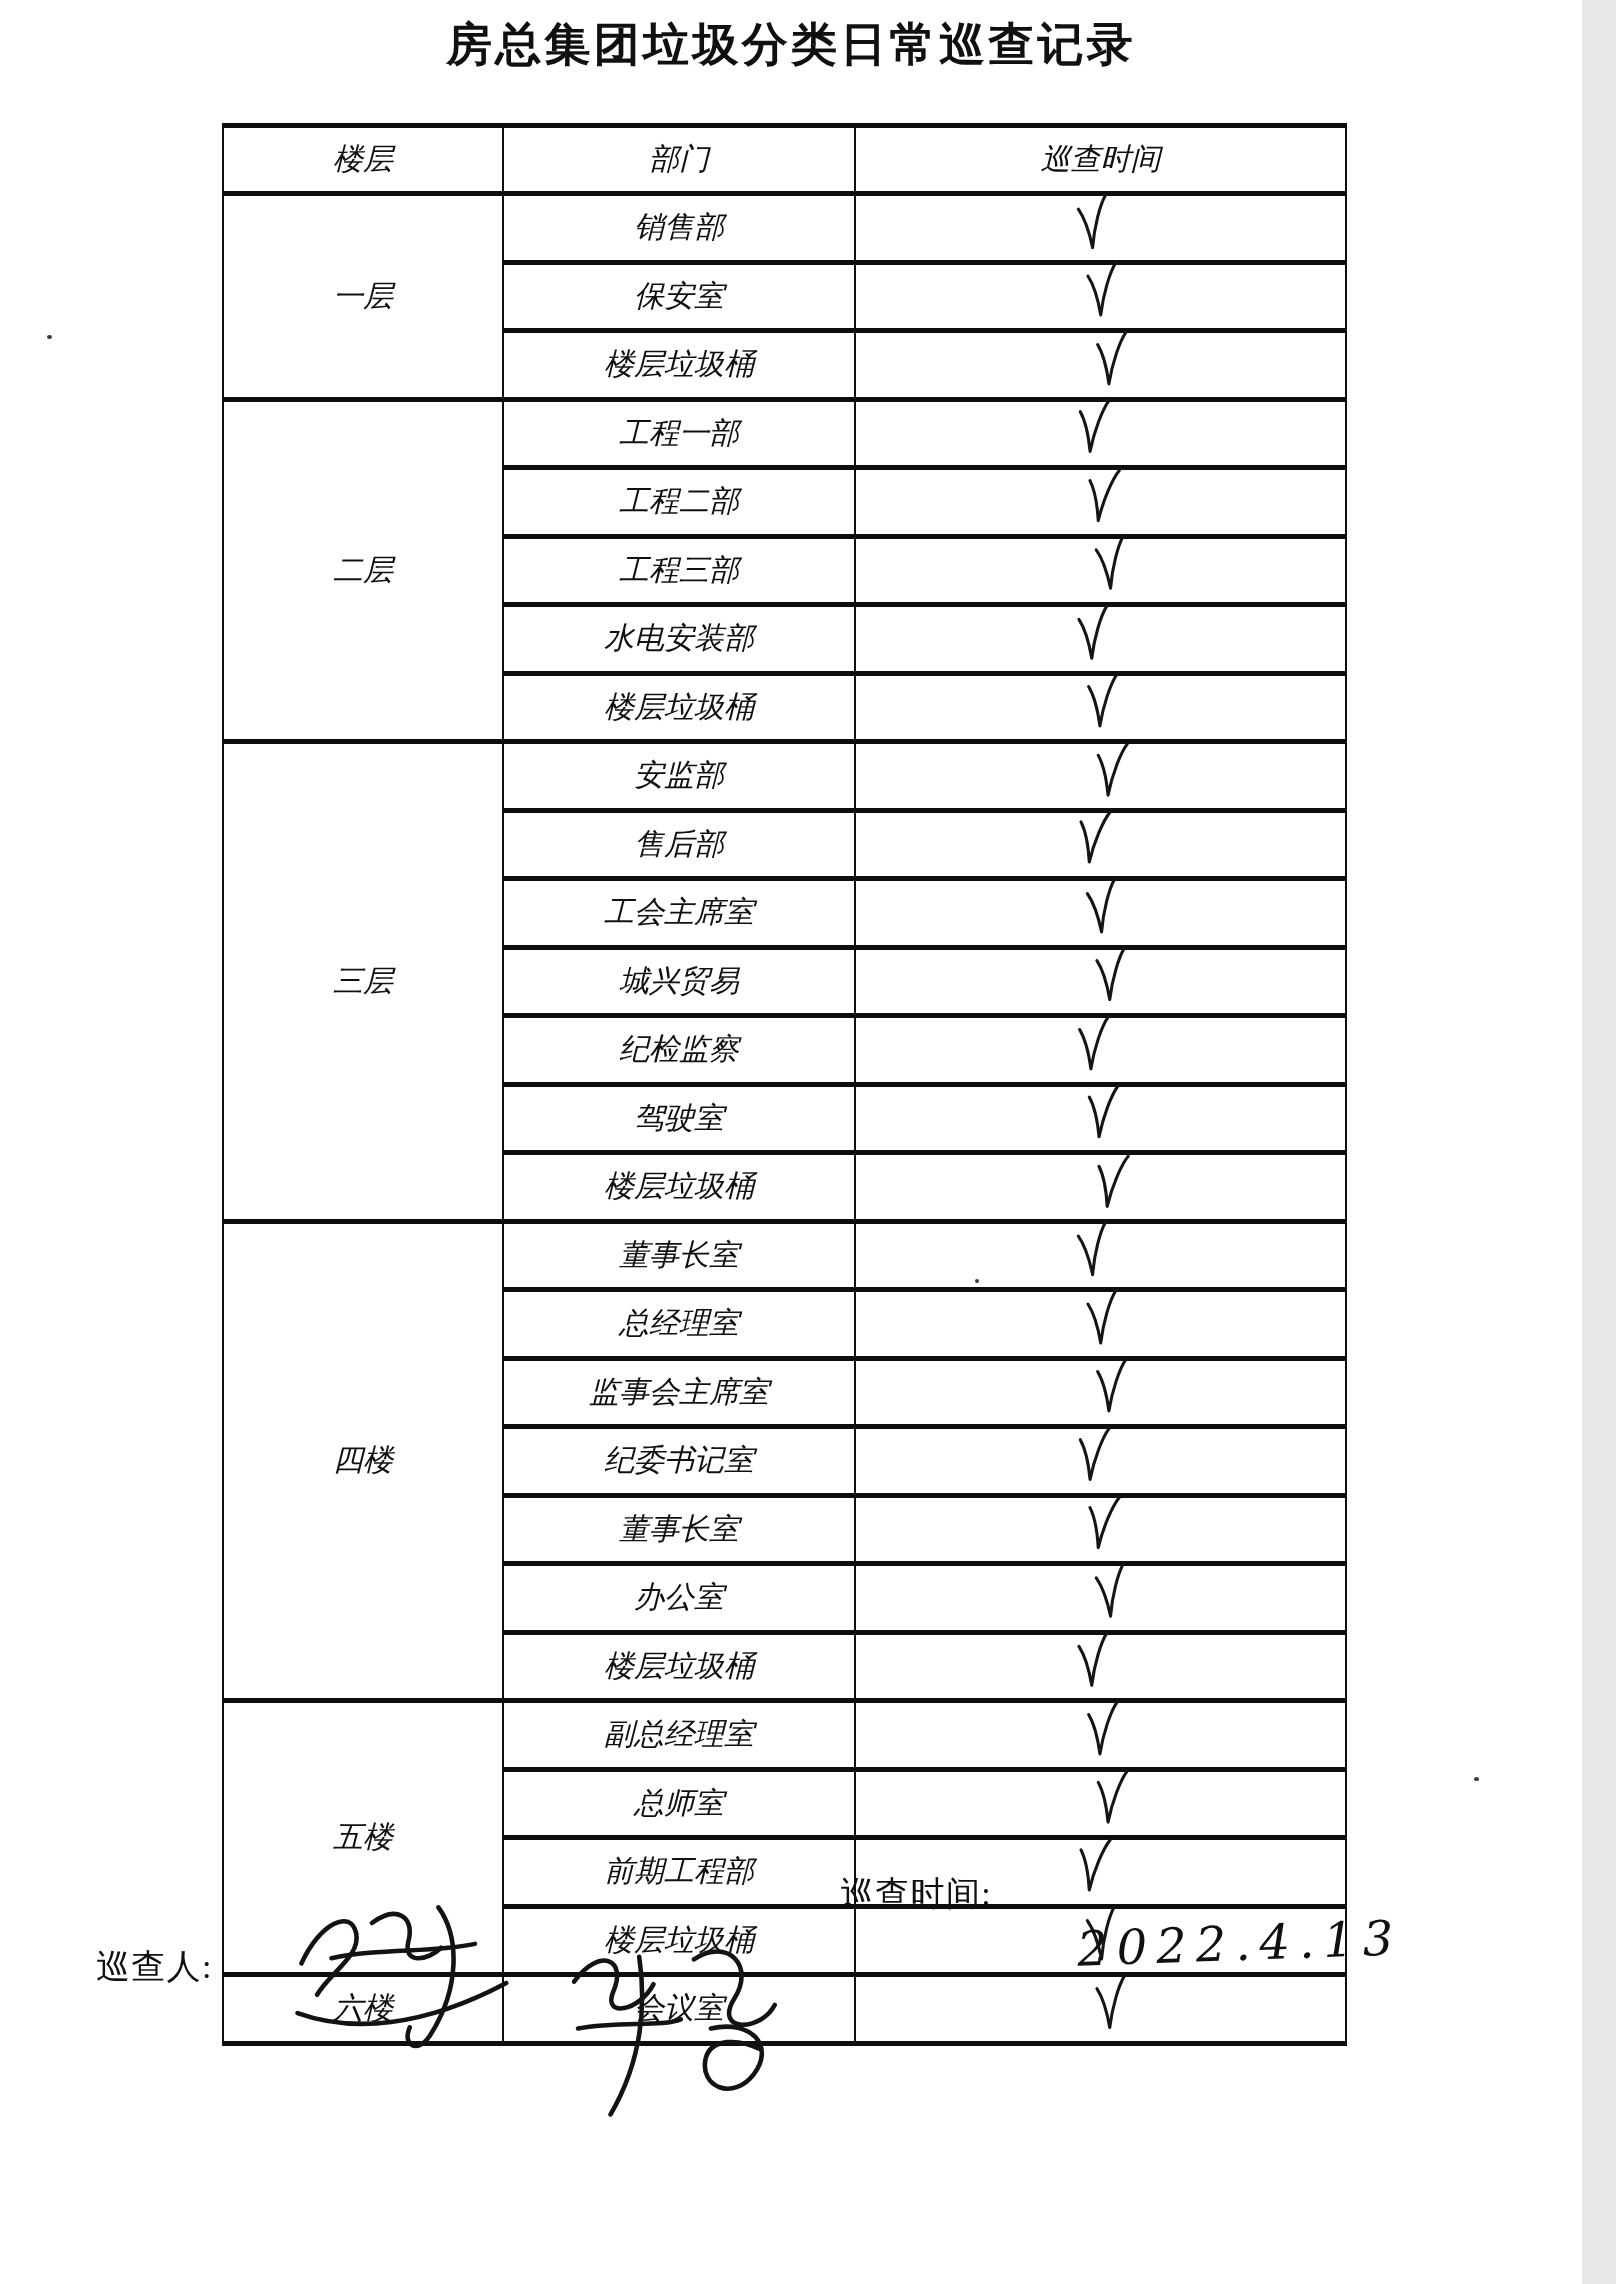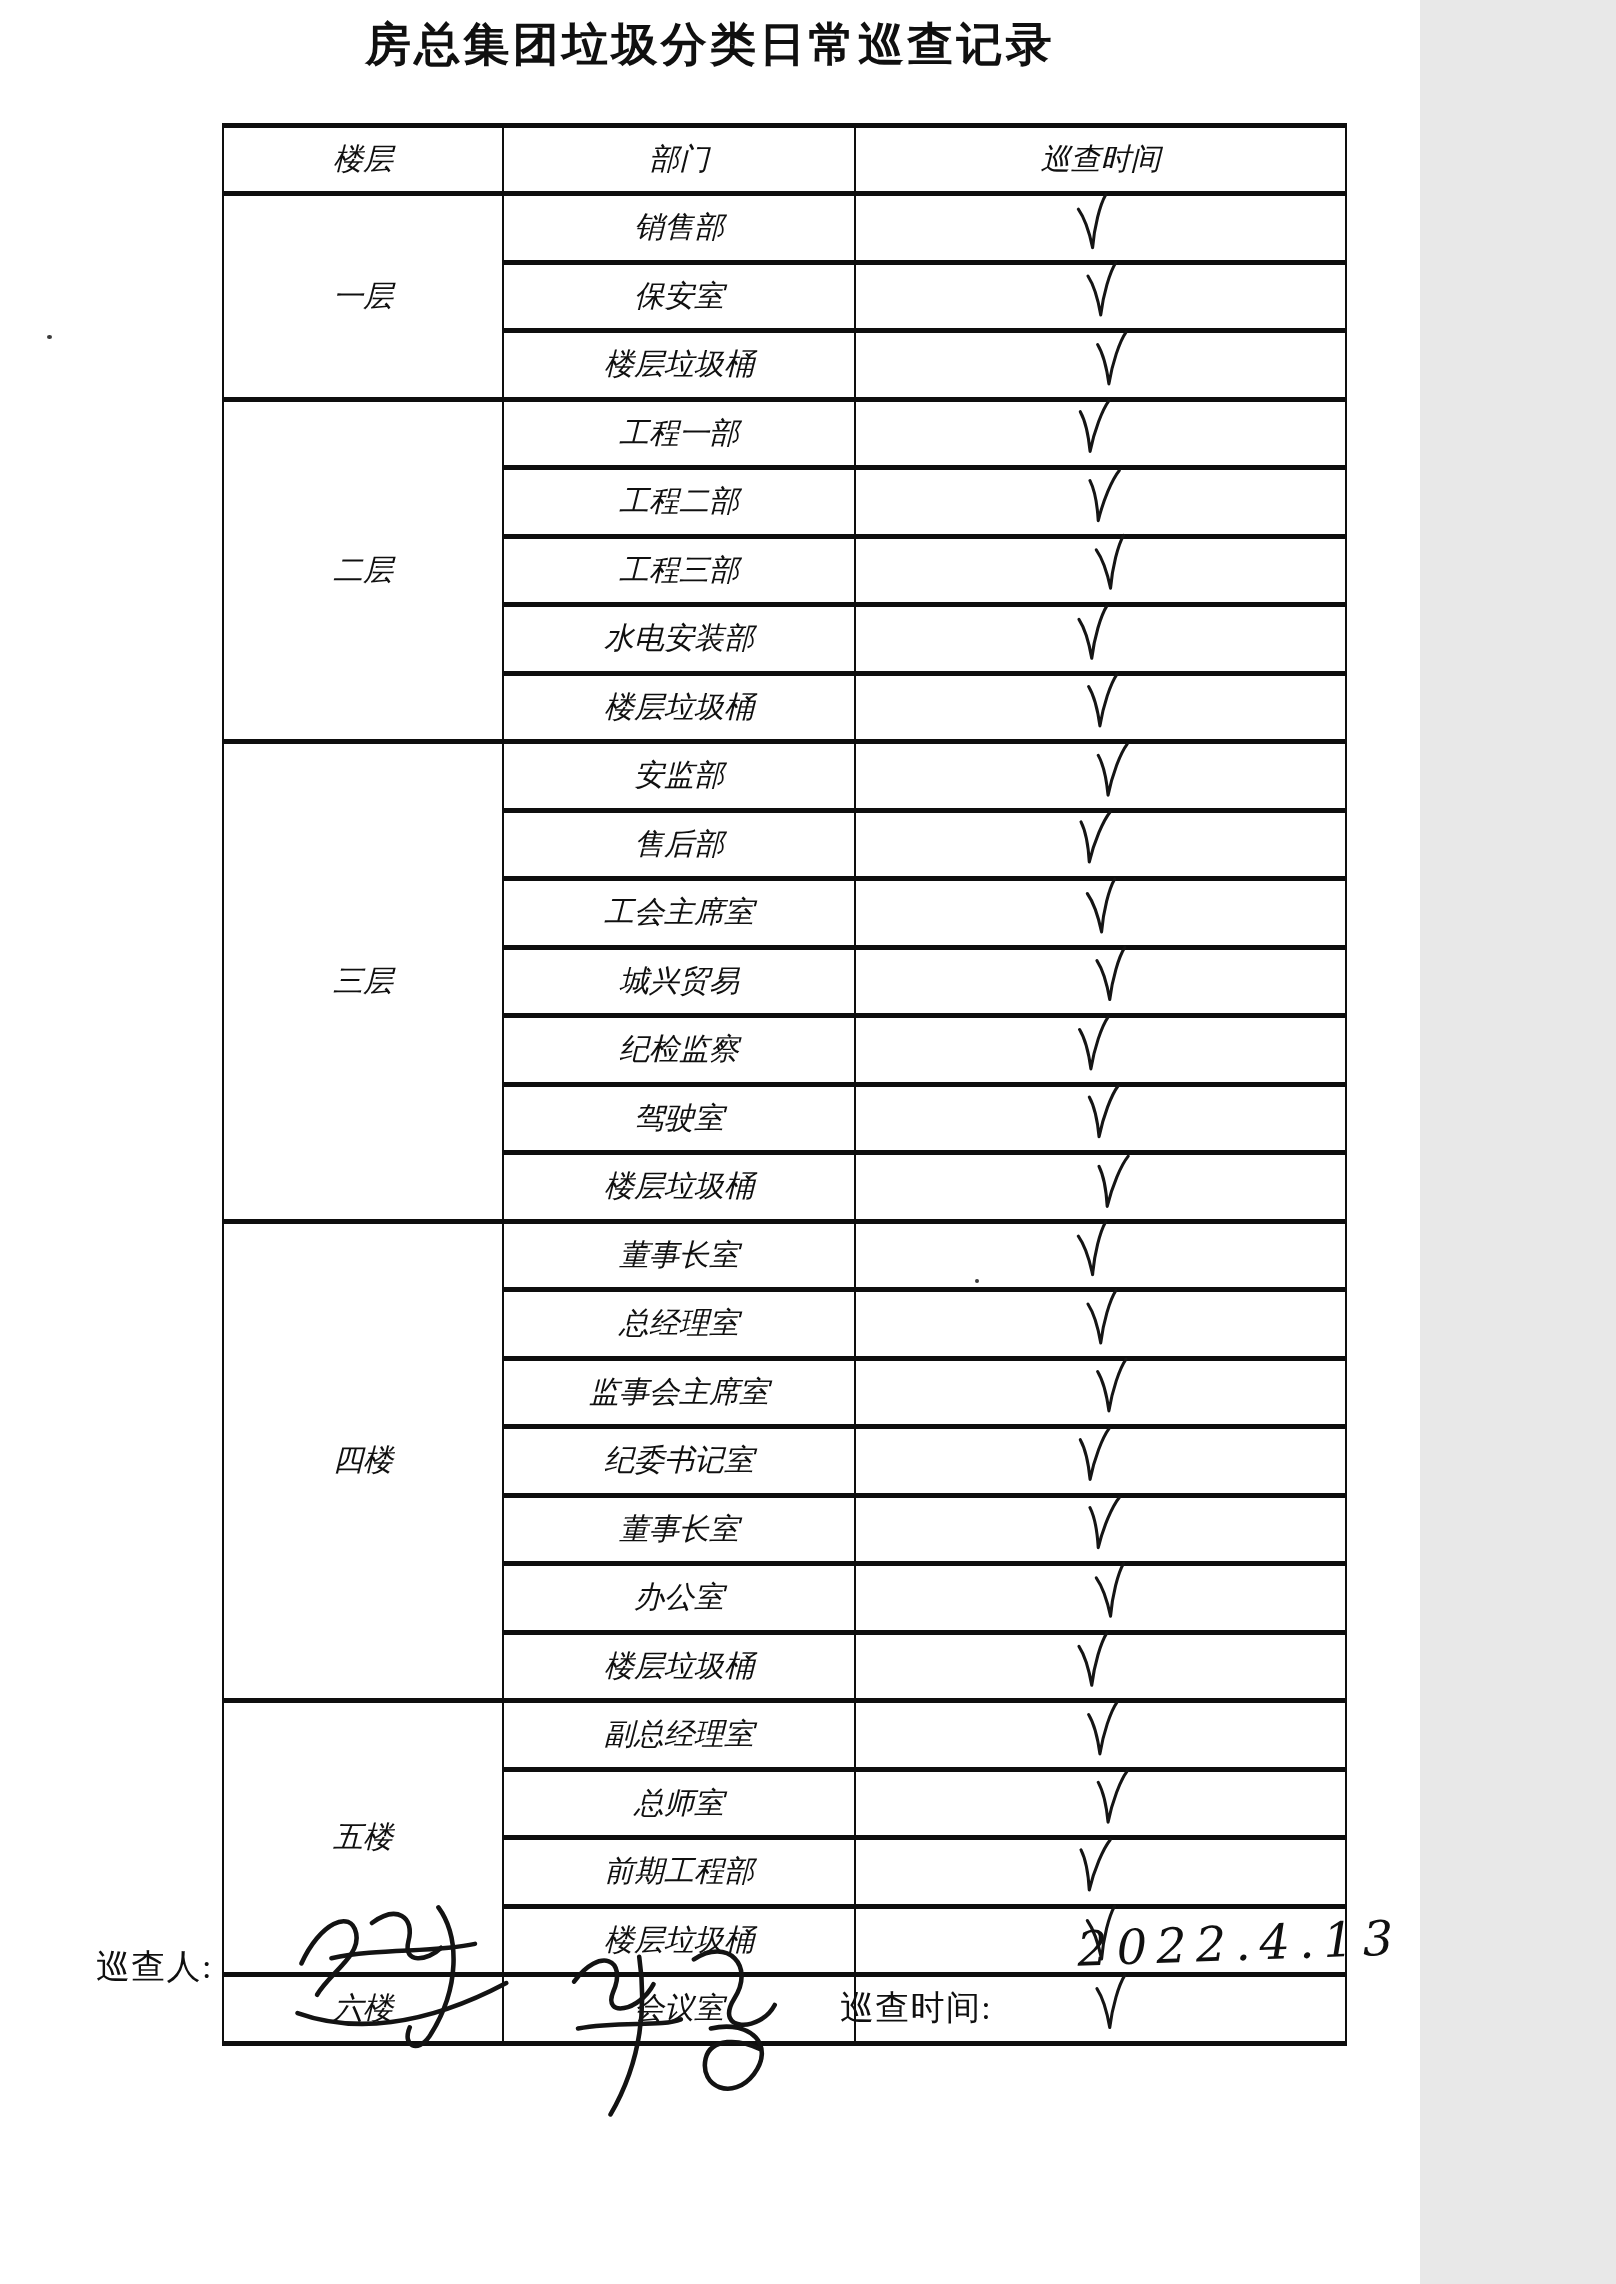--- a/index.html
+++ b/index.html
@@ -1,18 +1,18 @@
 <!DOCTYPE html>
 <html style="font-size:10.4px"><head>
 <meta charset="utf-8">
 <style>
   html,body{margin:0;padding:0;background:#e8e8e8;}
   .page{
     position:relative;
-    width:1420px;height:2284px;
+    width:1582px;height:2284px;
     background:#ffffff;
     font-family:"Liberation Serif","DejaVu Serif",serif;
     color:#101010;
     overflow:hidden;
   }
   .doc-title{
     position:absolute;top:22px;left:0;width:100%;
     text-align:center;
     font-size:46px;font-weight:700;letter-spacing:3.3px;line-height:1;
   }
@@ -37,21 +37,21 @@
   .record-table thead th{height:63px;font-style:italic;}
   .record-table tbody td{height:59px;font-style:italic;}
   .record-table td.floor-cell{font-size:30px;}
   .record-table td.check-cell{position:relative;}
   .check-mark{display:block;margin:-6.5px auto 0 auto;overflow:visible;}
   .check-mark path{stroke:#151515;stroke-width:4.2;fill:none;stroke-linecap:round;stroke-linejoin:round;}
   .footer-label{
     position:absolute;font-size:34px;letter-spacing:1.3px;white-space:nowrap;margin-top:11px;
   }
   .inspector-label{left:96px;top:1933px;}
-  .time-label{left:840px;top:1974px;}
+  .time-label{left:840px;top:1860px;}
   .date-value{
     position:absolute;left:1077px;top:1915px;
     font-size:48px;font-style:italic;letter-spacing:9px;
     transform:rotate(-2deg);white-space:nowrap;
     font-family:"DejaVu Serif","Liberation Serif",serif;
   }
   .signature{position:absolute;}
   .signature path{stroke:#131313;fill:none;stroke-linecap:round;stroke-linejoin:round;}
   .sig-1{left:274px;top:1885px;}
   .sig-2{left:540px;top:1919px;}

